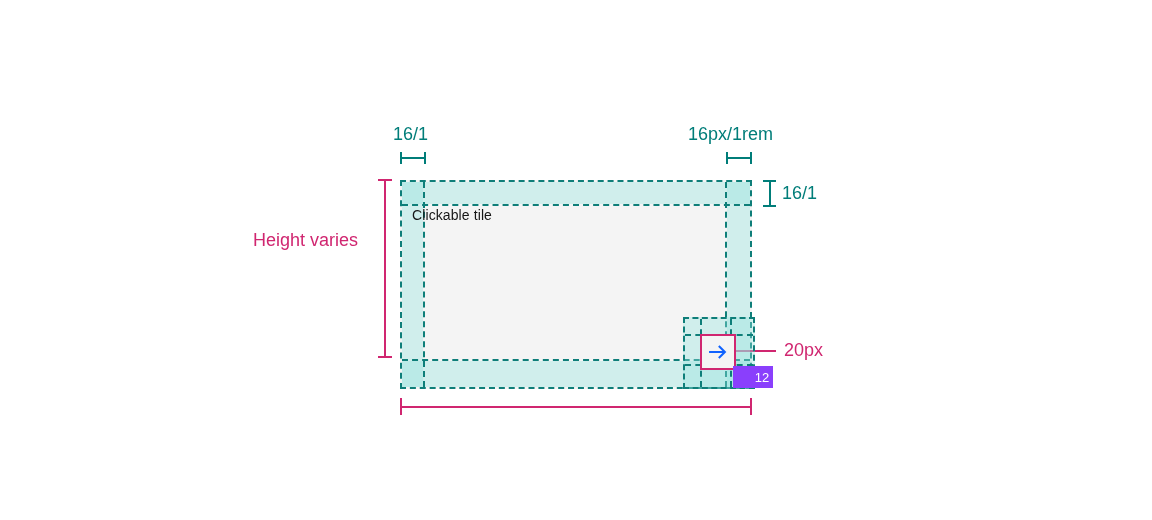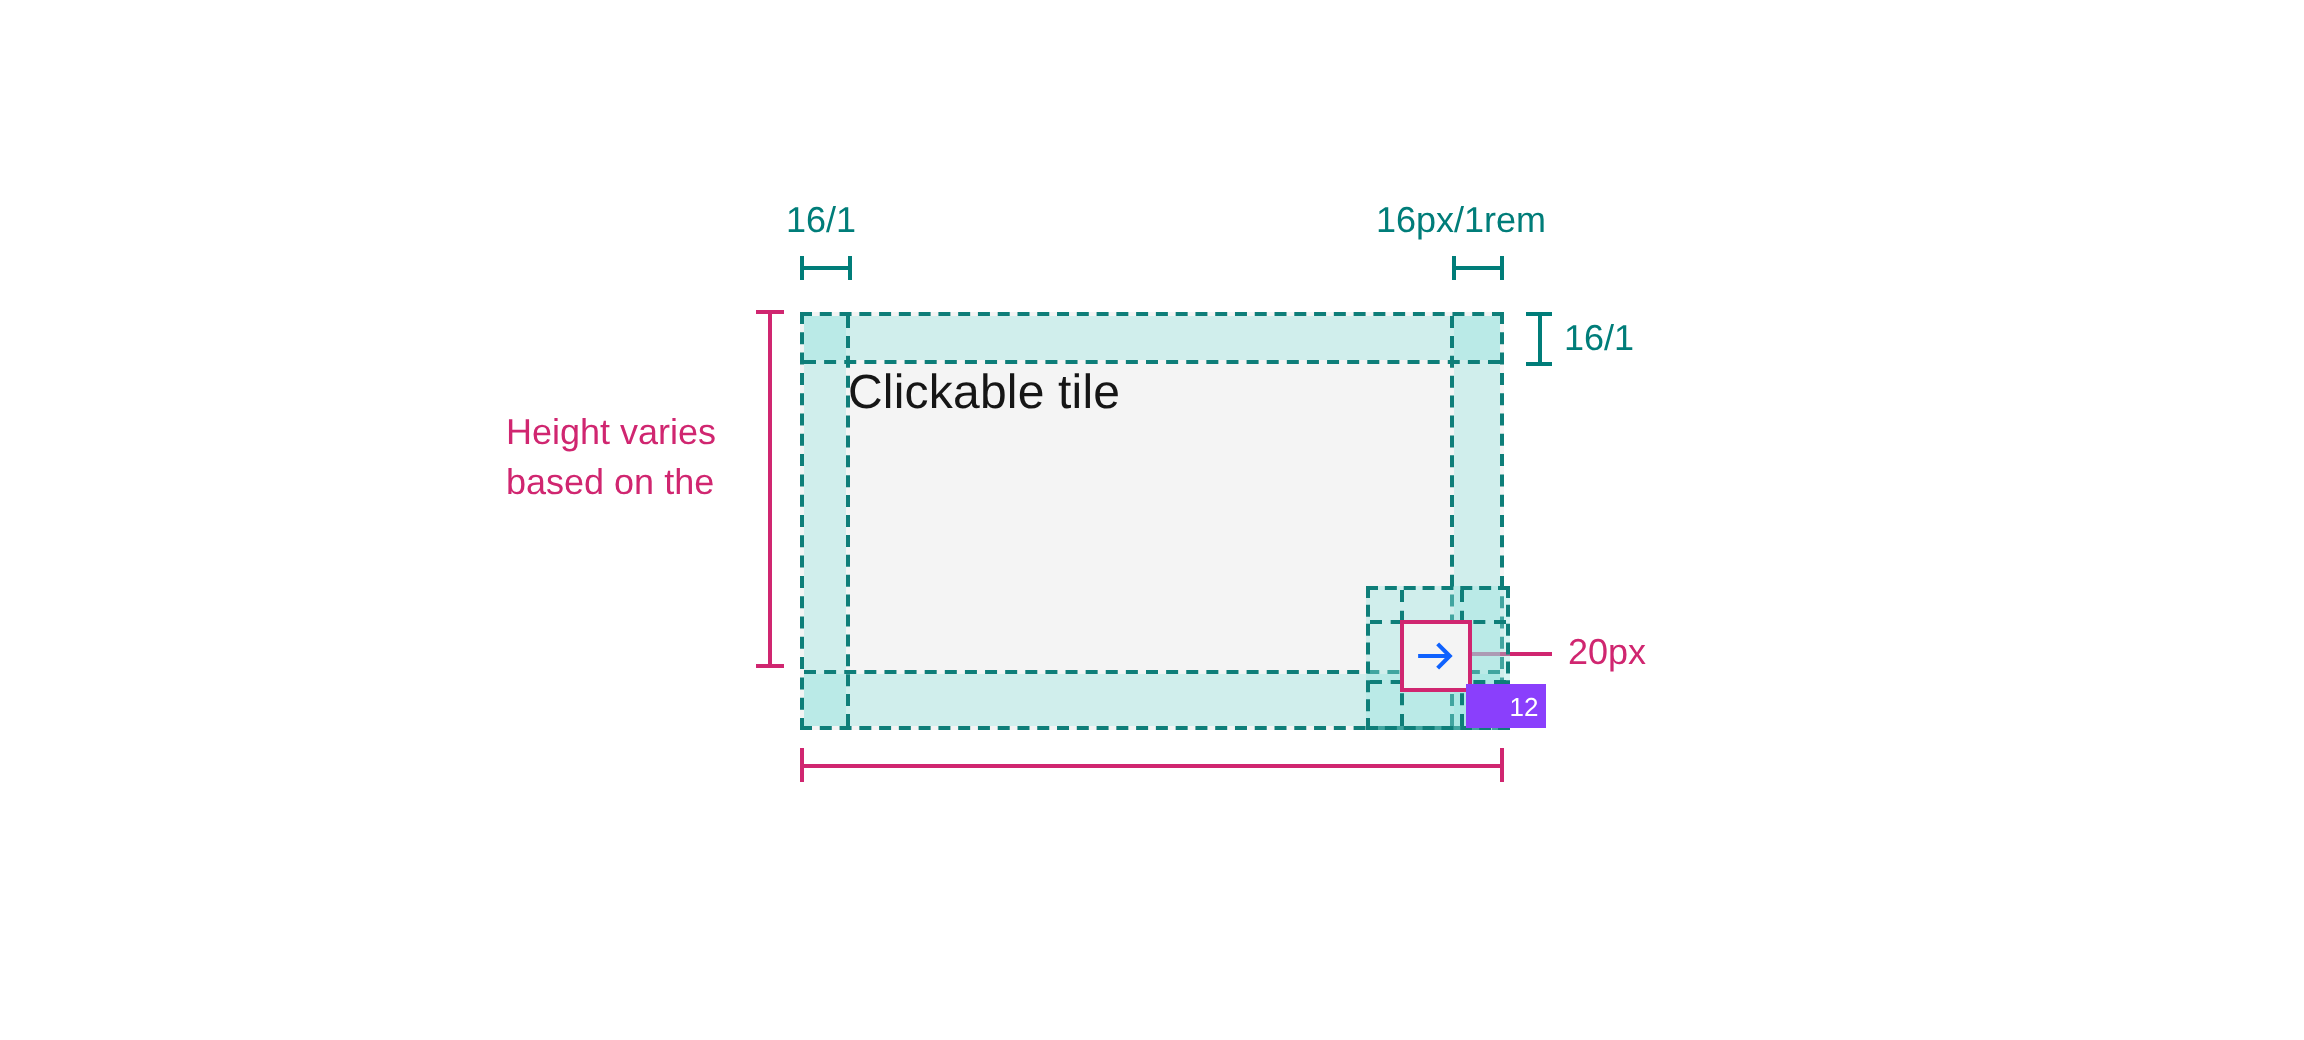--- a/index.html
+++ b/index.html
@@ -6,42 +6,42 @@
     
   }
   html,body{margin:0;padding:0;background:#ffffff;}
   #canvas{
     position:relative;
     width:1152px;height:520px;
     background:var(--page_bg,#ffffff);
     font-family:"Liberation Sans","DejaVu Sans",sans-serif;
     overflow:hidden;
   }
-  .abs{position:absolute;box-sizing:border-box;}
+  .abs{position:absolute;box-sizing:border-box;margin-top:24px;}
 
   
   #tile{
     left:400px;top:156px;width:352px;height:209px;
     background:var(--tile_bg);
     border:2px dashed var(--teal_dash);
   }
   .strip{position:absolute;background:var(--teal_fill);z-index:1;}
   .strip.top{left:0;right:0;top:0;height:22px;}
   .strip.bottom{left:0;right:0;bottom:0;height:26px;}
   .strip.left{top:0;bottom:0;left:0;width:21px;}
   .strip.right{top:0;bottom:0;right:0;width:23px;}
   .vline{position:absolute;top:0;bottom:0;width:0;border-left:2px dashed var(--teal_dash);z-index:2;}
   .vline.v1{left:21px;}
   .vline.v2{right:23px;}
   .hline{position:absolute;left:0;right:0;height:0;border-top:2px dashed var(--teal_dash);z-index:2;}
   .hline.h1{top:22px;}
   .hline.h2{bottom:26px;}
   #tile-label{
-    position:absolute;left:22px;top:25px;z-index:3;
-    font-size:24px;color:var(--text);letter-spacing:0.1px;
+    position:absolute;left:10px;top:25px;z-index:3;
+    font-size:14px;color:var(--text);letter-spacing:0.1px;
   }
 
   
   #touch-area{
     position:absolute;left:281px;top:135px;width:68px;height:68px;
     background:var(--teal_fill);
     border:2px dashed var(--teal_dash);
     z-index:3;
   }
   #touch-area .tv{position:absolute;top:0;bottom:0;width:0;border-left:2px dashed var(--teal_dash);}
@@ -104,21 +104,20 @@
 
   <div class="abs teal-label" id="label-top-right">16px/1rem</div>
   <div class="abs h-bracket teal-mark" id="bracket-top-right"></div>
 
   <div class="abs v-beam teal-mark" id="beam-right"></div>
   <div class="abs teal-label" id="label-right">16/1</div>
 
   <div class="abs v-beam pink-mark" id="height-beam"></div>
   <div class="abs" id="height-note">
     <span>Height varies</span>
-    <span>based on the</span>
   </div>
 
   <div class="abs" id="tile">
     <div class="strip top"></div>
     <div class="strip bottom"></div>
     <div class="strip left"></div>
     <div class="strip right"></div>
     <div class="vline v1"></div>
     <div class="vline v2"></div>
     <div class="hline h1"></div>

